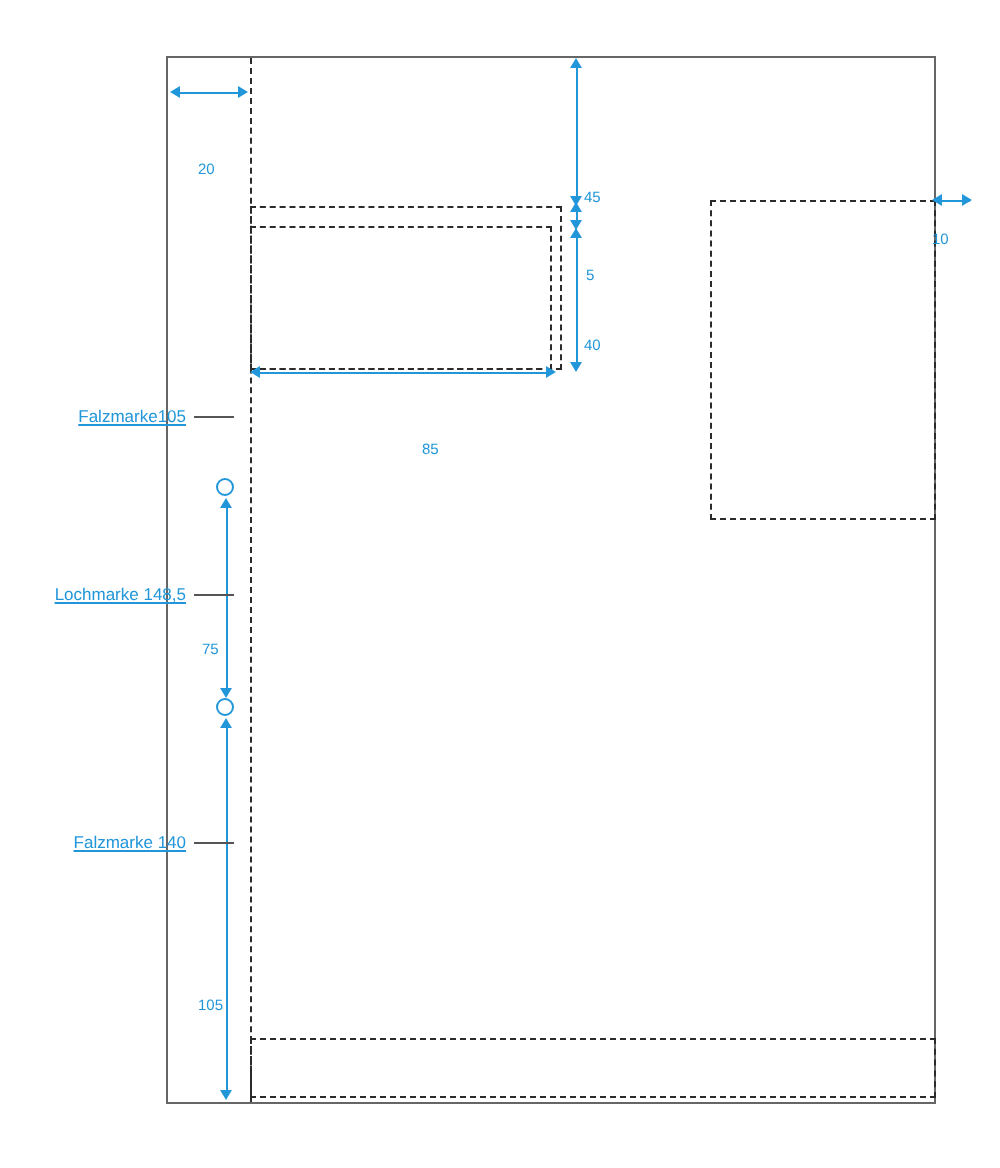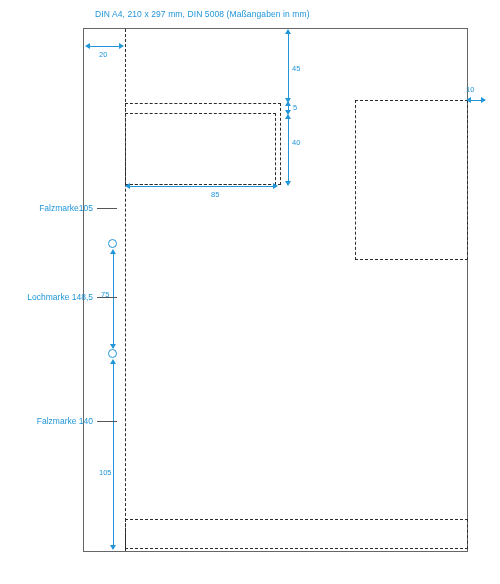--- a/index.html
+++ b/index.html
@@ -89,29 +89,31 @@
   .arrow.right {
     border-top: 3.2px solid transparent;
     border-bottom: 3.2px solid transparent;
     border-left: 5.5px solid #2196d9;
   }
   .dim-label {
     position: absolute;
     font-size: 7.5px;
     color: #2196d9;
     white-space: nowrap;
+    margin-top: 30px;
   }
 
   
   .side-label {
     position: absolute;
     font-size: 8.5px;
     color: #2196d9;
     white-space: nowrap;
     text-align: right;
+    text-decoration: underline;
   }
   .mark-tick {
     position: absolute;
     height: 0;
     border-top: 1.2px solid #555555;
   }
 
   
   .hole {
     position: absolute;
@@ -121,21 +123,20 @@
     border-radius: 50%;
     box-sizing: border-box;
     background: transparent;
   }
 </style>
 </head>
 <body>
 
 <div id="root">
 
-  <div class="title">DIN A4, 210 x 297 mm, DIN 5008 (Maßangaben in mm)</div>
 
   <div class="sheet"></div>
 
   <div class="vdash" style="left:125px; top:29px; height:522px;"></div>
 
   <div class="dashbox" style="left:125px; top:103px; width:156px; height:82px;"></div>
 
   <div class="dashbox" style="left:125px; top:113px; width:151px; height:72px;"></div>
 
   <div class="dashbox" style="left:355px; top:100px; width:113px; height:160px;"></div>

